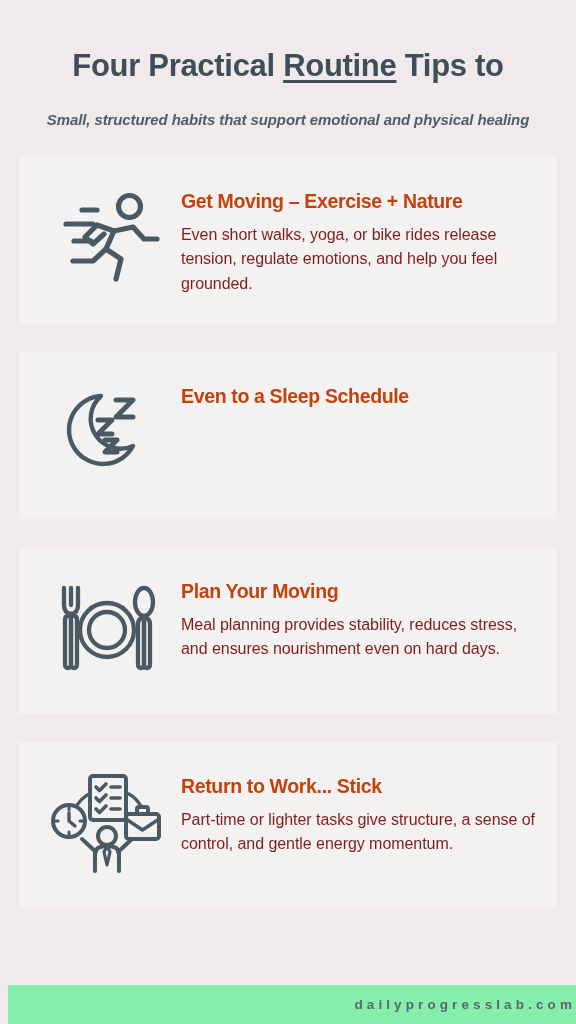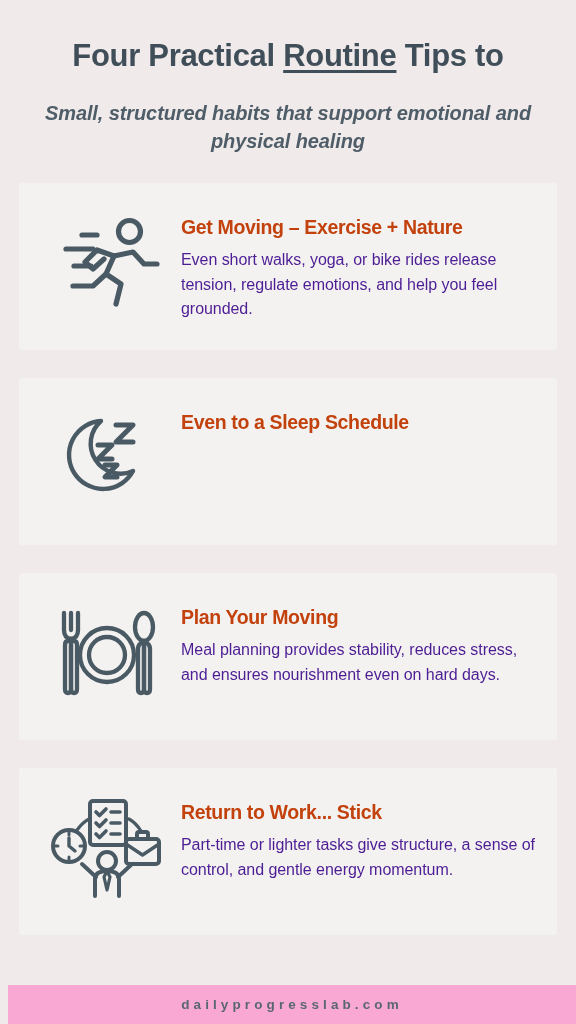--- a/index.html
+++ b/index.html
@@ -9,21 +9,21 @@
   }
 
   body {
     background:#f0eaea;
     font-family:"Liberation Sans", sans-serif;
     overflow:hidden;
     position:relative;
   }
 
   
-  .header { padding:36px 18px 0; text-align:center; }
+  .header { padding:46px 18px 0; text-align:center; }
 
   .title {
     font-size:31px;
     font-weight:bold;
     line-height:1.32;
     color:#3f4e58;
     letter-spacing:-0.3px;
     position:relative;
     z-index:2;
   }
@@ -39,21 +39,21 @@
     top:6px; bottom:-4px;
     background:#f8f6f3;
     border-radius:42% 58% 46% 54% / 48% 40% 60% 52%;
     z-index:-1;
     transform:rotate(-0.6deg);
   }
 
   .subtitle {
     margin:22px auto 4px;
     max-width:500px;
-    font-size:20px;
+    font-size:15px;
     font-weight:bold;
     font-style:italic;
     line-height:1.42;
     color:#4e5d68;
     letter-spacing:-0.1px;
   }
 
   
   .cards { margin-top:27px; padding:0 19px; }
 
@@ -84,33 +84,33 @@
     font-size:19.5px;
     font-weight:bold;
     color:#c2410c;
     line-height:1.25;
     letter-spacing:-0.35px;
     margin-bottom:9px;
   }
   .card-desc {
     font-size:16px;
     line-height:1.53;
-    color:#4c1d95;
+    color:#7f1d1d;
     letter-spacing:-0.05px;
   }
 
   
   .footer {
     position:absolute;
     left:8px; right:0; bottom:0;
     height:39px;
     display:flex;
     align-items:center;
-    justify-content:center;
-    background:#f9a8d4;
+    justify-content:flex-end;
+    background:#86efac;
   }
   .footer-text {
     font-size:13.5px;
     font-weight:bold;
     letter-spacing:4.1px;
     color:#5a6770;
   }
 </style>
 </head>
 <body>

